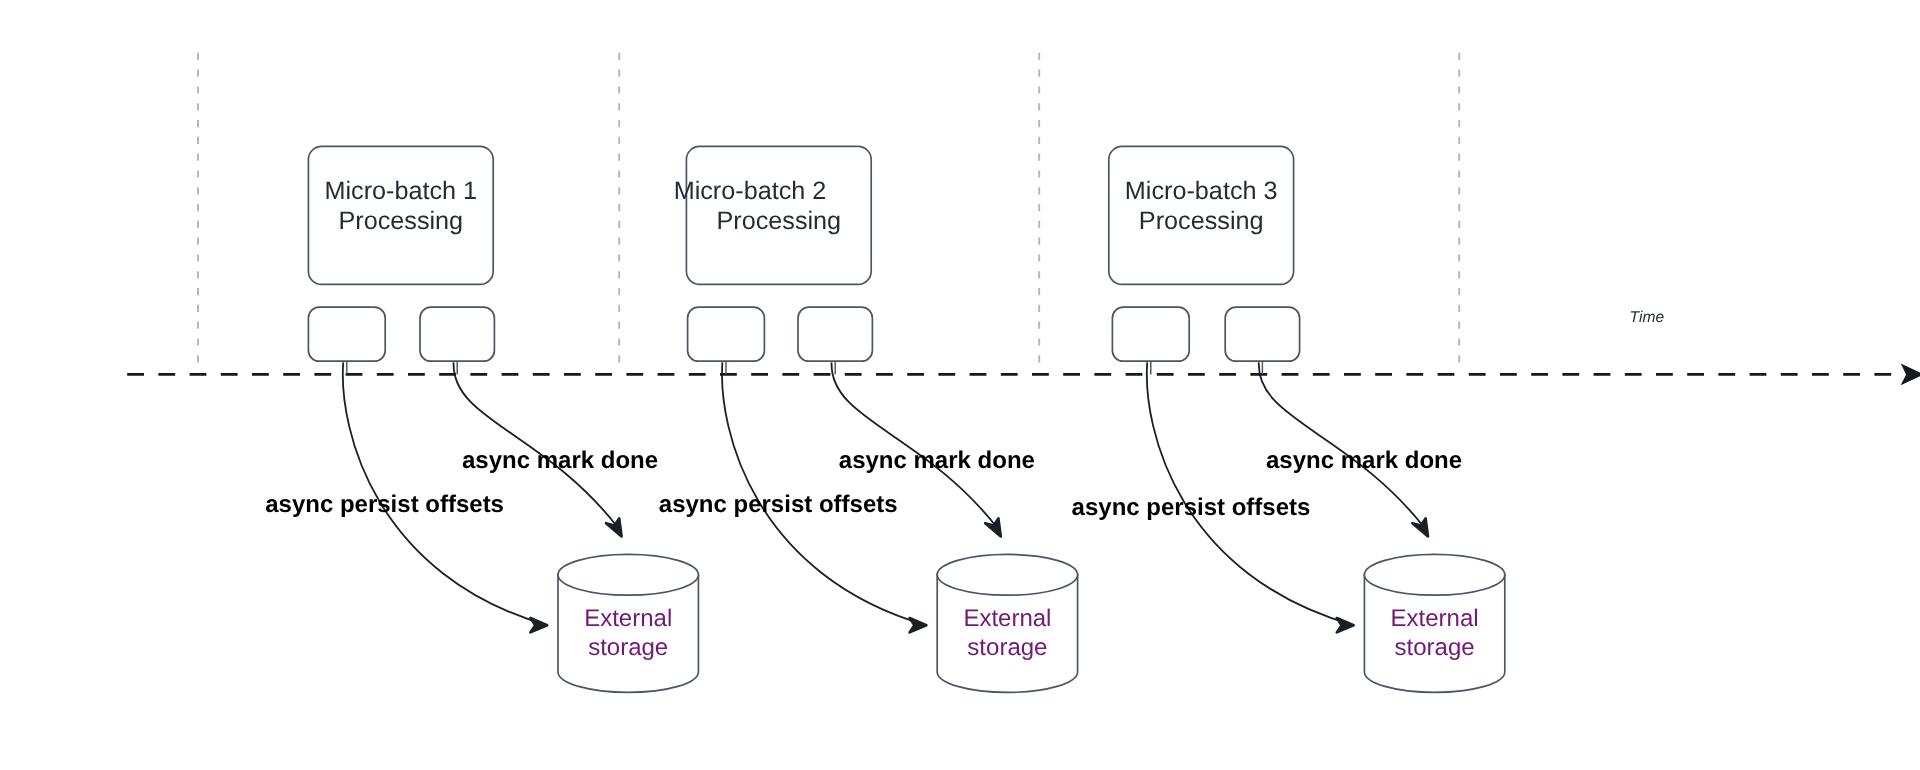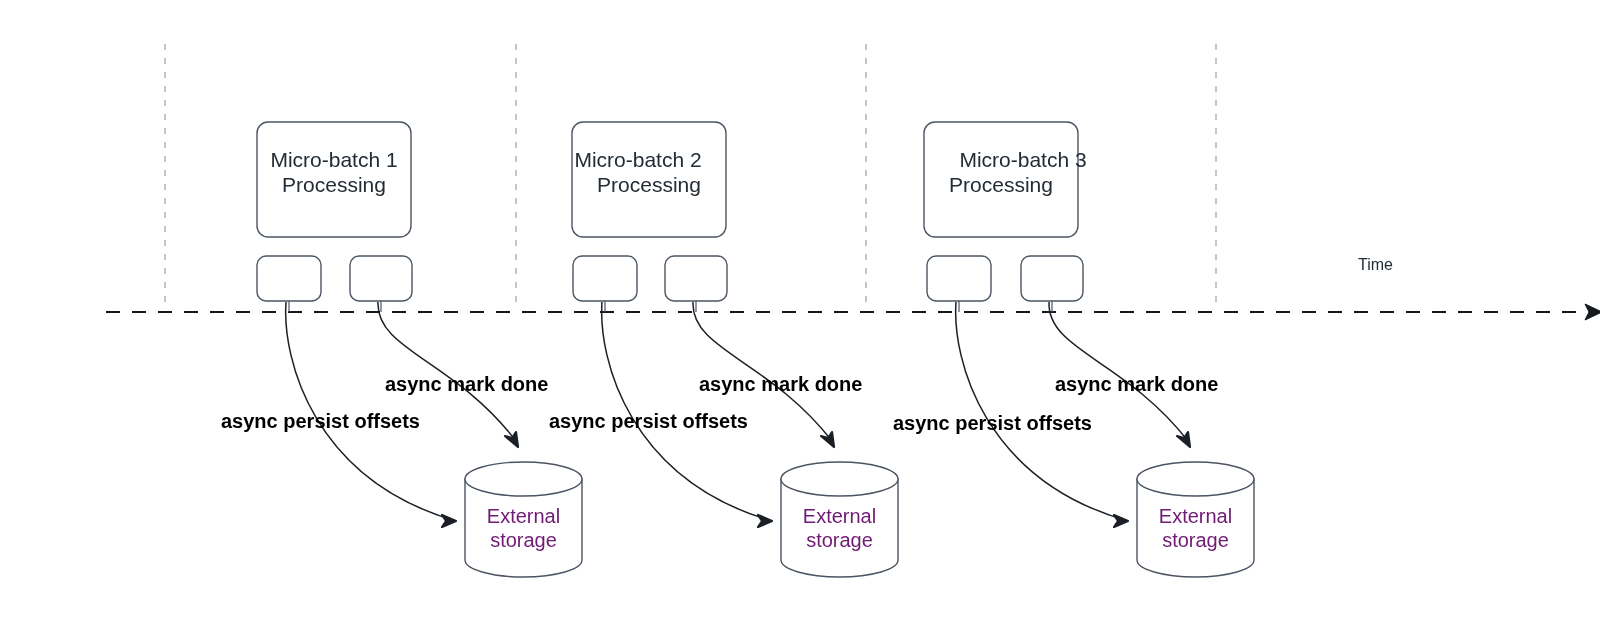--- a/index.html
+++ b/index.html
@@ -40,23 +40,24 @@
     text-align: center;
     color: #701a75;
   }
   .edge-label {
     font-size: 20px;
     font-weight: bold;
     color: #000000;
     white-space: nowrap;
   }
   .time-label {
-    font-size: 16px;
+    font-size: 13px;
     color: #232c35;
     white-space: nowrap;
+    font-style: italic;
   }
 </style>
 </head>
 <body>
 
 <div id="canvas">
 
   <svg class="layer" viewBox="0 0 1600 642" xmlns="http://www.w3.org/2000/svg">
     <g id="tick-group">
         <line x1="141" y1="44" x2="141" y2="310" stroke="#b6b6b6" stroke-width="1.6" stroke-dasharray="6 8"></line>
@@ -113,27 +114,27 @@
       </g>
   </svg>
 
   <div id="text-layer">
       <div class="lbl batch-label" style="left: 233px; top: 148px; width: 154px;">Micro-batch 1</div>
       <div class="lbl batch-label" style="left: 233px; top: 173px; width: 154px;">Processing</div>
       <div class="lbl store-label" style="left: 433px; top: 505px; width: 133px;">External</div>
       <div class="lbl store-label" style="left: 433px; top: 529px; width: 133px;">storage</div>
       <div class="lbl edge-label" style="left: 197px; top: 410px;">async persist offsets</div>
       <div class="lbl edge-label" style="left: 361px; top: 373px;">async mark done</div>
-      <div class="lbl batch-label" style="left: 536px; top: 148px; width: 156px;">Micro-batch 2</div>
+      <div class="lbl batch-label" style="left: 523px; top: 148px; width: 156px;">Micro-batch 2</div>
       <div class="lbl batch-label" style="left: 548px; top: 173px; width: 154px;">Processing</div>
       <div class="lbl store-label" style="left: 749px; top: 505px; width: 133px;">External</div>
       <div class="lbl store-label" style="left: 749px; top: 529px; width: 133px;">storage</div>
       <div class="lbl edge-label" style="left: 525px; top: 410px;">async persist offsets</div>
       <div class="lbl edge-label" style="left: 675px; top: 373px;">async mark done</div>
-      <div class="lbl batch-label" style="left: 900px; top: 148px; width: 154px; padding-left: 22px;">Micro-batch 3</div>
+      <div class="lbl batch-label" style="left: 900px; top: 148px; width: 154px;">Micro-batch 3</div>
       <div class="lbl batch-label" style="left: 900px; top: 173px; width: 154px;">Processing</div>
       <div class="lbl store-label" style="left: 1105px; top: 505px; width: 133px;">External</div>
       <div class="lbl store-label" style="left: 1105px; top: 529px; width: 133px;">storage</div>
       <div class="lbl edge-label" style="left: 869px; top: 412px;">async persist offsets</div>
       <div class="lbl edge-label" style="left: 1031px; top: 373px;">async mark done</div>
     </div>
 
   <div class="lbl time-label" id="time-label" style="left: 1334px; top: 256px;">Time</div>
 
 </div>

